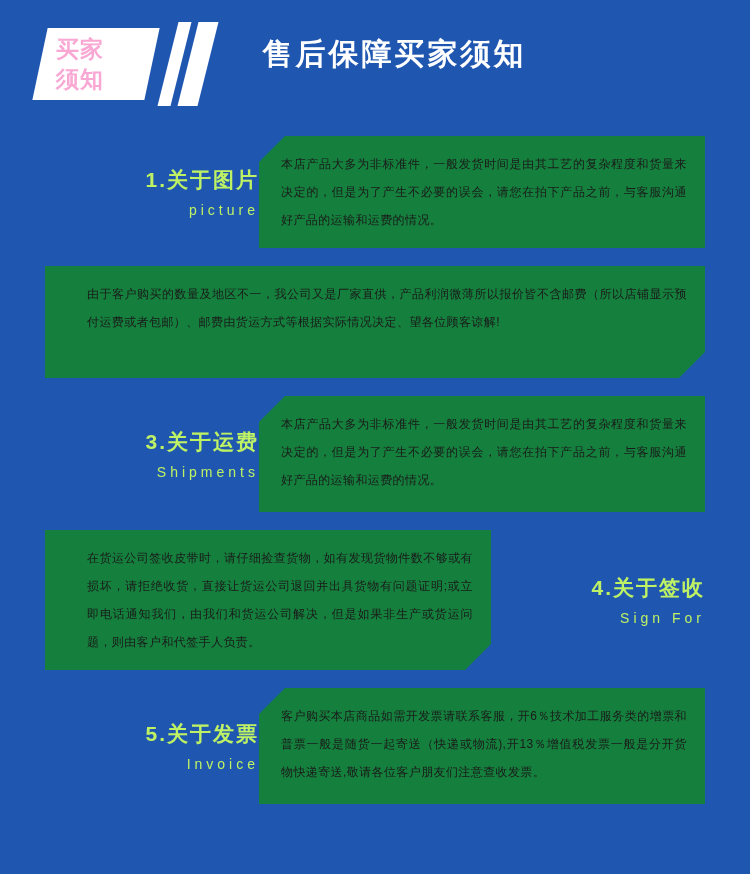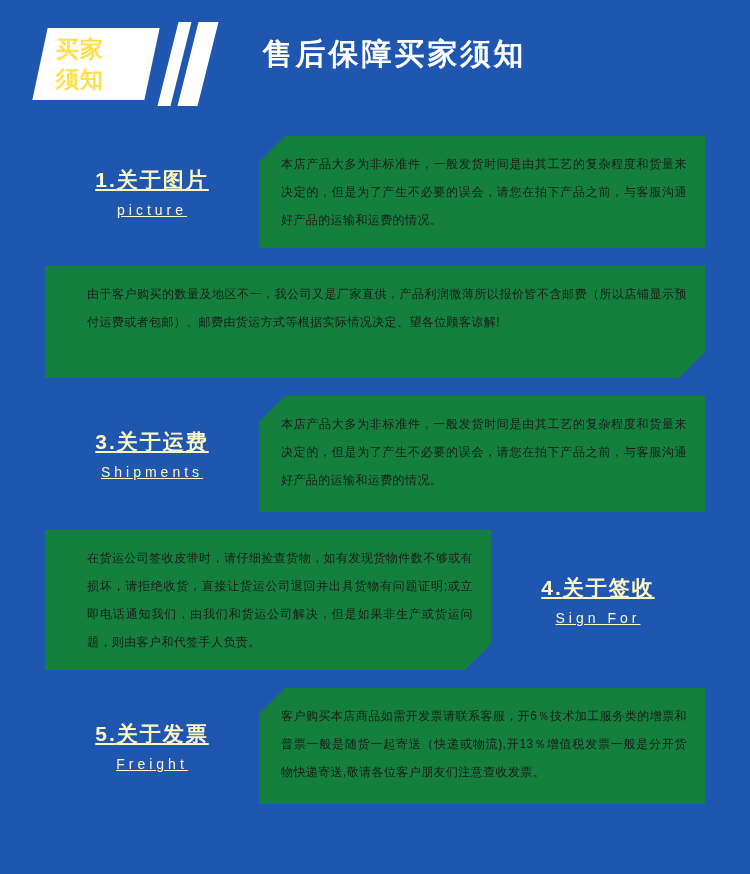--- a/index.html
+++ b/index.html
@@ -32,21 +32,21 @@
     width: 112px;
     height: 72px;
     background: #ffffff;
     transform: skewX(-12deg);
   }
   .header-badge-text {
     position: absolute;
     left: 56px;
     top: 34px;
     width: 82px;
-    color: #fde047;
+    color: #f9a8d4;
     font-size: 23px;
     font-weight: bold;
     line-height: 30px;
     letter-spacing: 1px;
     text-align: left;
   }
   .slash {
     position: absolute;
     top: 22px;
     width: 13px;
@@ -109,25 +109,24 @@
     letter-spacing: 0.4px;
     text-align: justify;
   }
   .panel p { margin: 0; }
 
   
   .label {
     width: 214px;
     display: flex;
     flex-direction: column;
-    align-items: center;
+    align-items: flex-end;
     justify-content: center;
-    color: #fef9c3;
+    color: #bef264;
     flex: 0 0 214px;
-    text-decoration: underline;
   }
   .label .cn {
     font-size: 21px;
     font-weight: bold;
     letter-spacing: 2px;
     white-space: nowrap;
   }
   .label .en {
     font-size: 14px;
     letter-spacing: 4px;
@@ -219,21 +218,21 @@
         </div>
       </div>
     </div>
 
     <div class="section sec-5">
       <div class="row">
         <div class="label">
           <div class="cn">
             <span>5.</span><span>关于发票</span>
           </div>
-          <div class="en">Freight</div>
+          <div class="en">Invoice</div>
         </div>
         <div class="panel cut-left">
           <p>客户购买本店商品如需开发票请联系客服，开6％技术加工服务类的增票和普票一般是随货一起寄送（快递或物流),开13％增值税发票一般是分开货物快递寄送,敬请各位客户朋友们注意查收发票。</p>
         </div>
       </div>
     </div>
 
   </div>
 </div>
 

